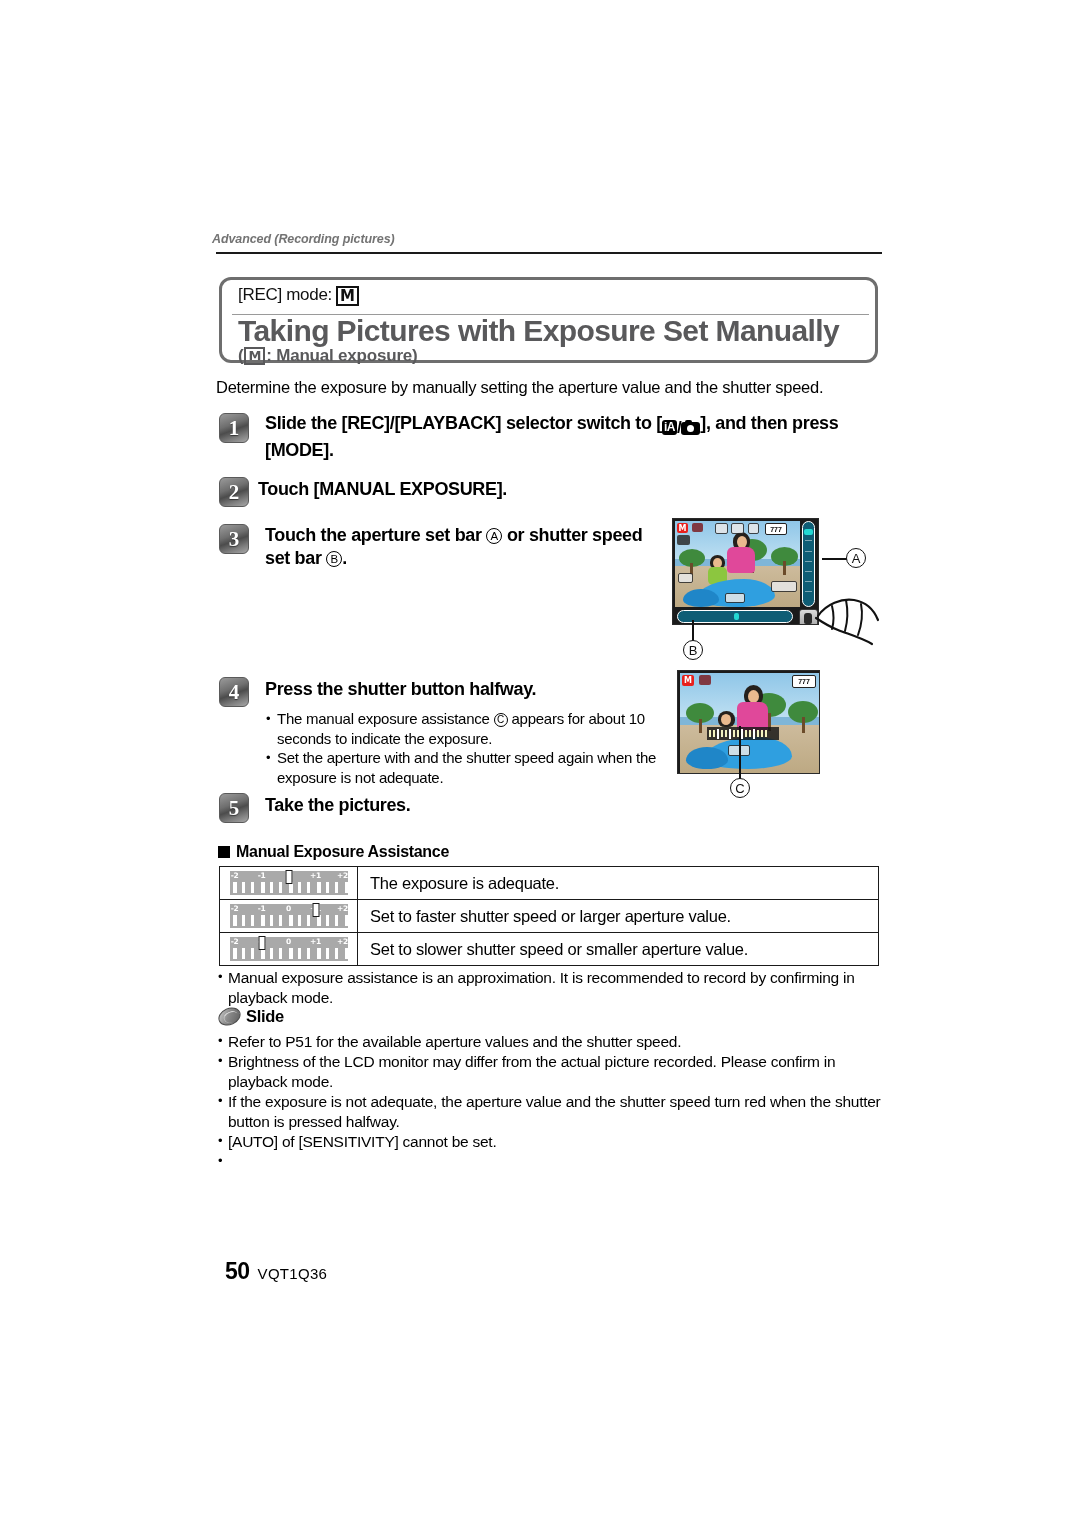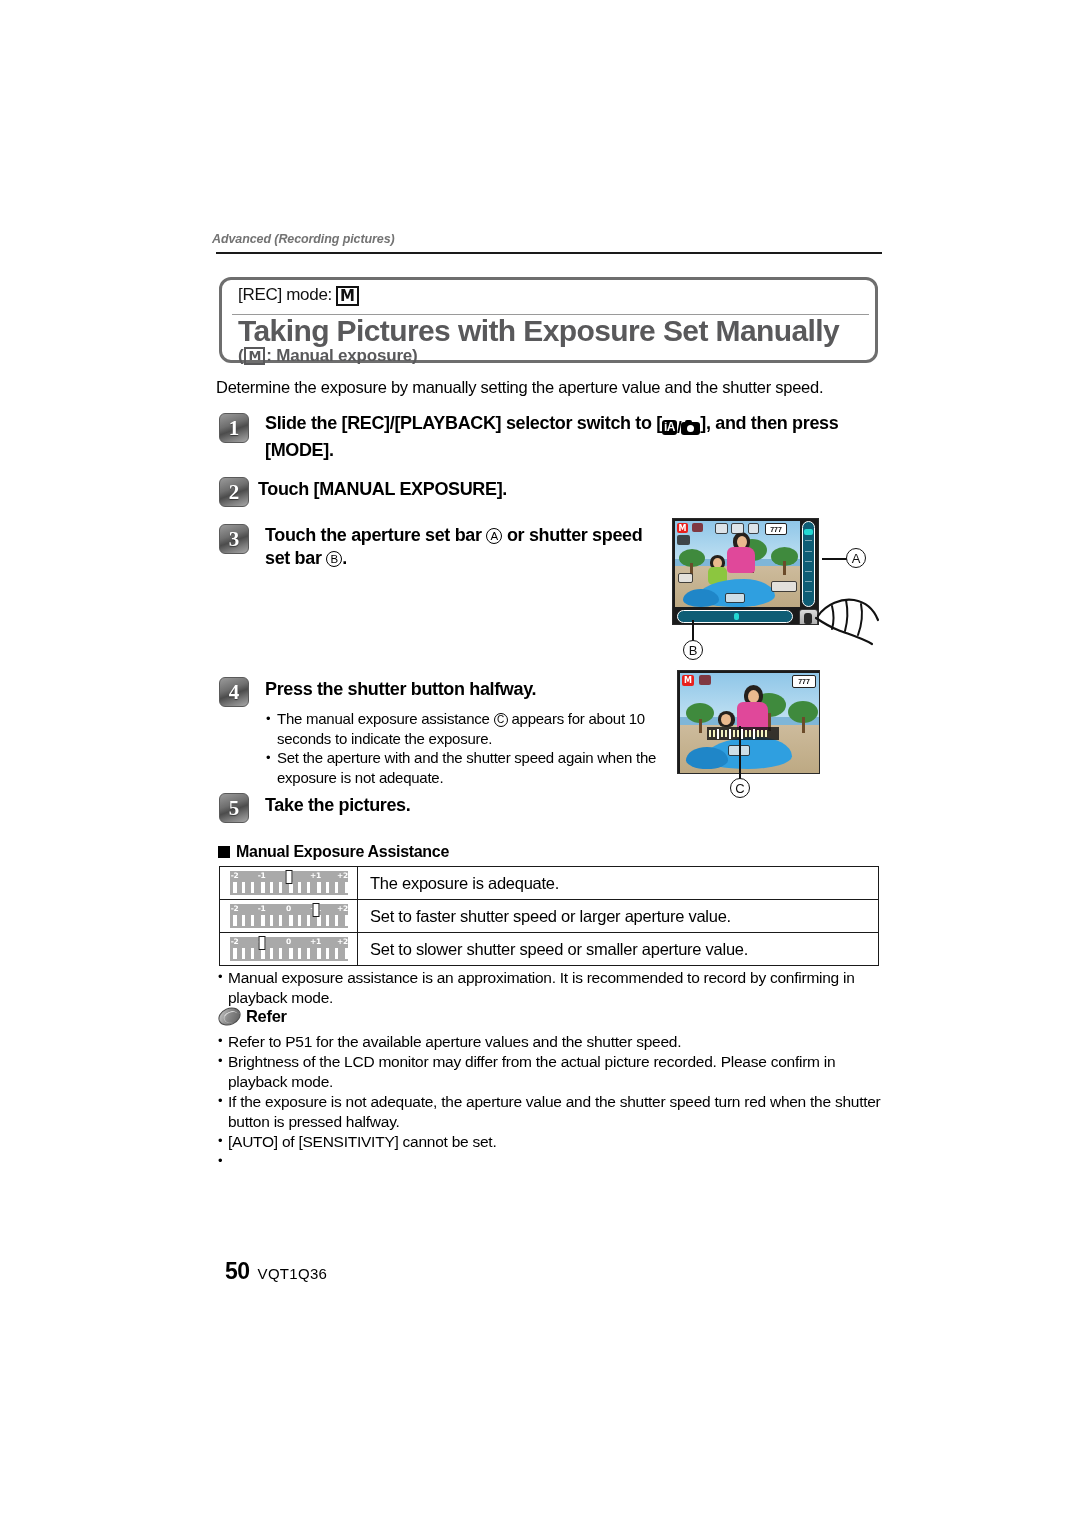--- a/index.html
+++ b/index.html
@@ -796,21 +796,21 @@
 
   </div>
 
   <div class="note-bullet" style="left:228px; top:968px; width:655px;">
     <span class="b">•</span>
     <span>Manual exposure assistance is an approximation. It is recommended to record by confirming in playback mode.</span>
   </div>
 
   <div class="noteheader">
     <span class="note-icon"></span>
-    <span>Refer</span>
+    <span>Slide</span>
   </div>
 
   <div class="note-bullet" style="left:228px; top:1032px; width:655px;">
     <span class="b">•</span>
     <span>Refer to P51 for the available aperture values and the shutter speed.</span>
   </div>
   <div class="note-bullet" style="left:228px; top:1052px; width:655px;">
     <span class="b">•</span>
     <span>Brightness of the LCD monitor may differ from the actual picture recorded. Please confirm in playback mode.</span>
   </div>

